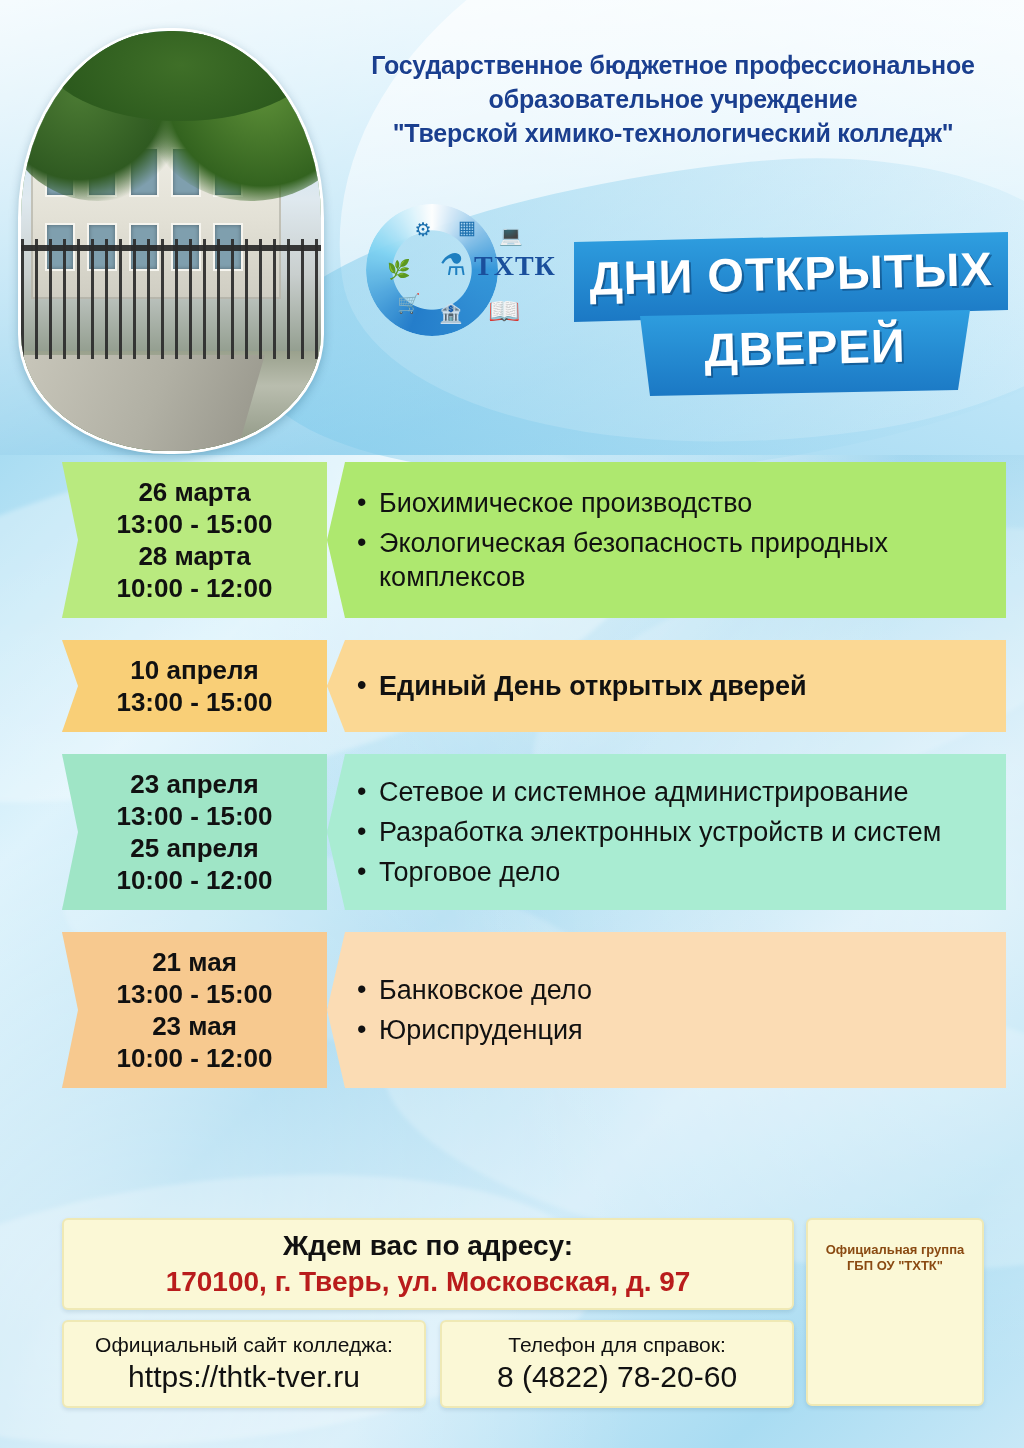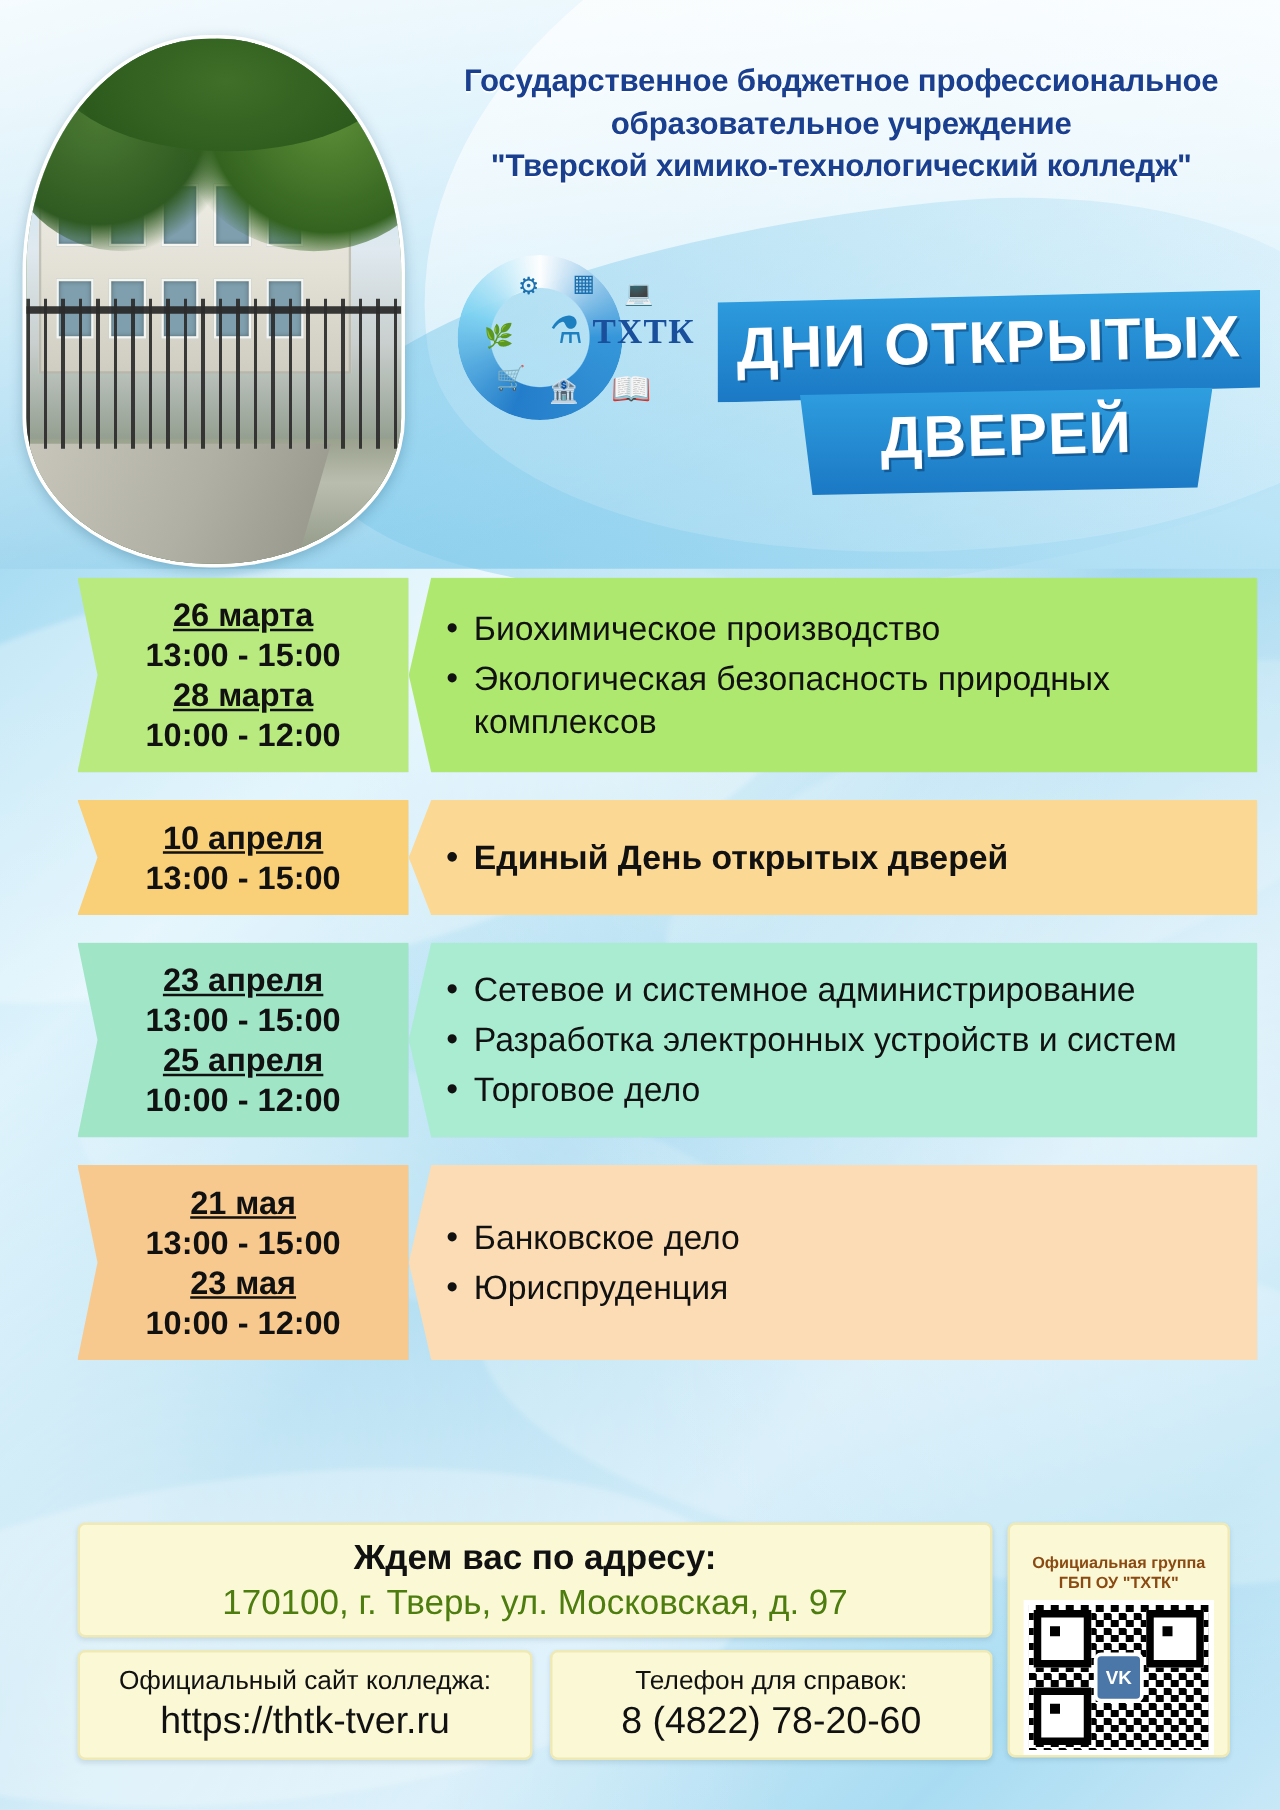--- a/index.html
+++ b/index.html
@@ -274,21 +274,21 @@
     box-shadow: 0 2px 4px rgba(0,60,90,0.12);
   }
   .date-line {
     font-size: 26px;
     font-weight: bold;
     color: #111;
     line-height: 32px;
     text-align: center;
     white-space: nowrap;
   }
-  .date-line.day { text-decoration: underline; }
+  .date-line.day { }
   .content-box {
     position: relative;
     flex: 1;
     margin-right: 18px;
     padding: 16px 20px 16px 26px;
     box-sizing: border-box;
     clip-path: polygon(18px 0, 100% 0, 100% 100%, 18px 100%, 0 50%);
     box-shadow: 0 2px 4px rgba(0,60,90,0.12);
     display: flex;
     flex-direction: column;
@@ -335,21 +335,21 @@
     left: 62px; top: 0;
     width: 728px; height: 88px;
     background: #fbf8d6;
     border: 2px solid #efe9b5;
     border-radius: 6px;
     display: flex; flex-direction: column;
     align-items: center; justify-content: center;
     box-shadow: 0 2px 4px rgba(0,60,90,0.12);
   }
   .addr-l1 { font-size: 28px; font-weight: bold; color: #111; line-height: 36px; }
-  .addr-l2 { font-size: 28px; font-weight: normal; color: #4d7c0f; line-height: 36px; }
+  .addr-l2 { font-size: 28px; font-weight: bold; color: #b91c1c; line-height: 36px; }
 
   .site-box, .phone-box {
     position: absolute;
     top: 102px;
     height: 84px;
     background: #fbf8d6;
     border: 2px solid #efe9b5;
     border-radius: 6px;
     display: flex; flex-direction: column;
     align-items: center; justify-content: center;
@@ -547,22 +547,16 @@
     </div>
 
     <div class="phone-box">
       <div class="small-label">Телефон для справок:</div>
       <div class="big-value">8 (4822) 78-20-60</div>
     </div>
 
     <div class="qr-card">
       <div class="qr-cap">Официальная группа</div>
       <div class="qr-cap">ГБП ОУ "ТХТК"</div>
-      <div class="qr">
-        <div class="qr-finder tl"></div>
-        <div class="qr-finder tr"></div>
-        <div class="qr-finder bl"></div>
-        <div class="qr-vk">VK</div>
-      </div>
     </div>
   </div>
 
 </div>
 
 </body></html>

